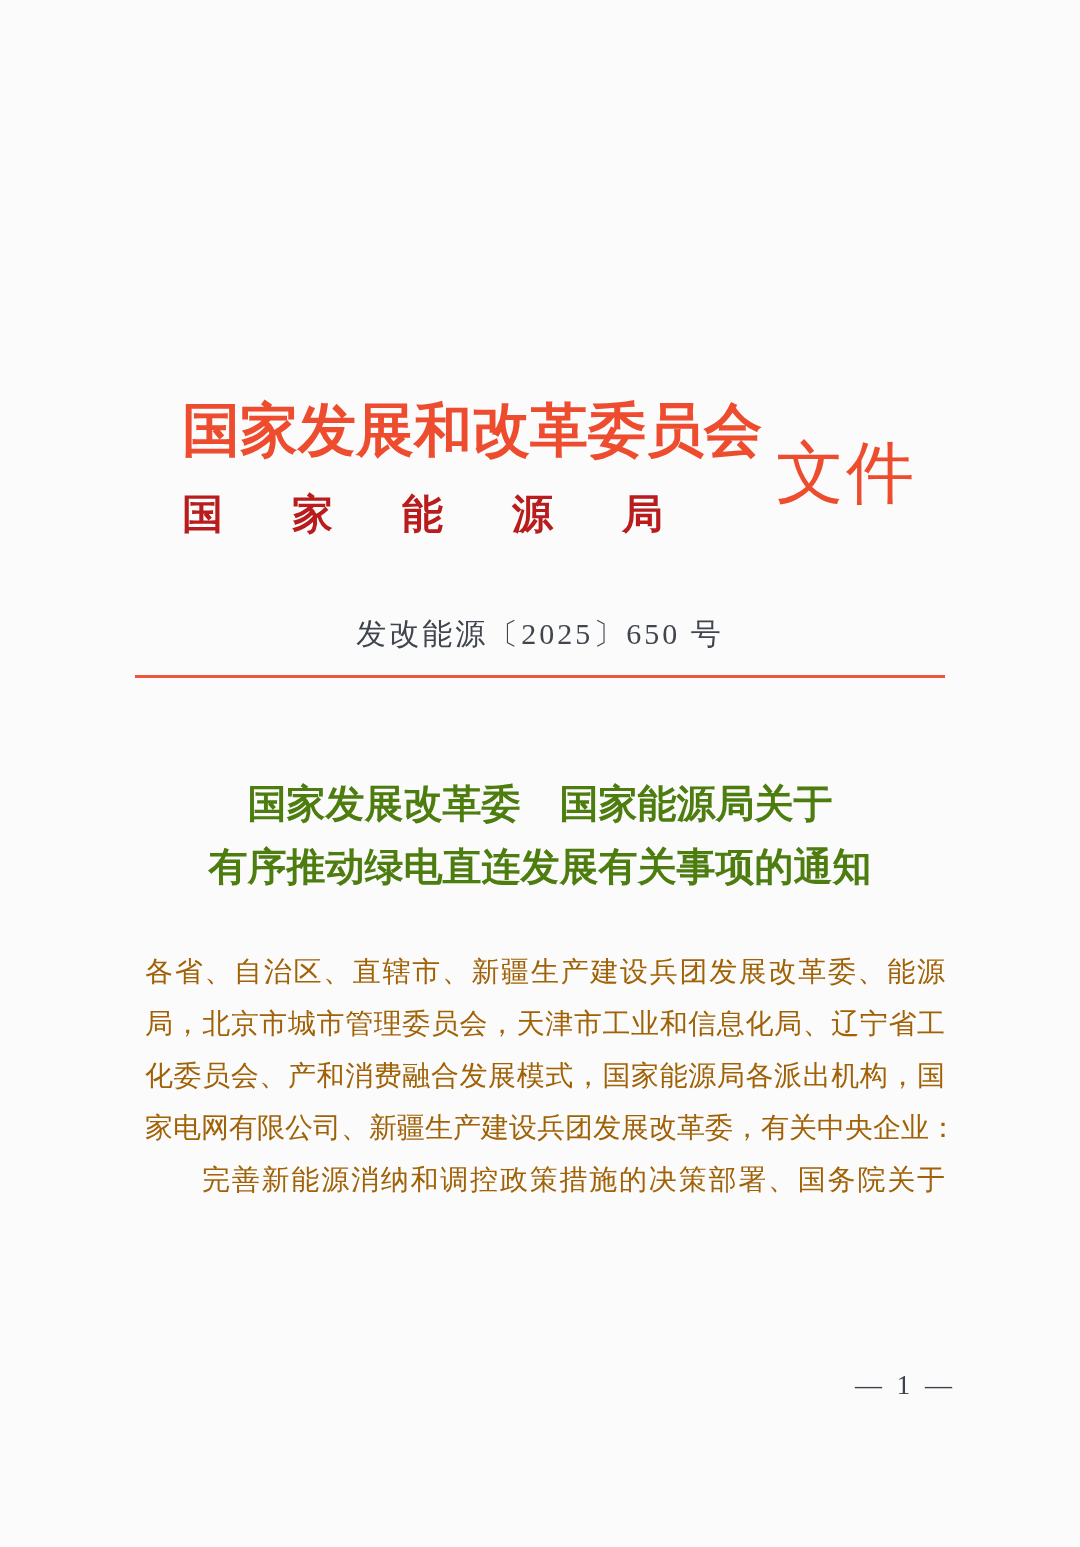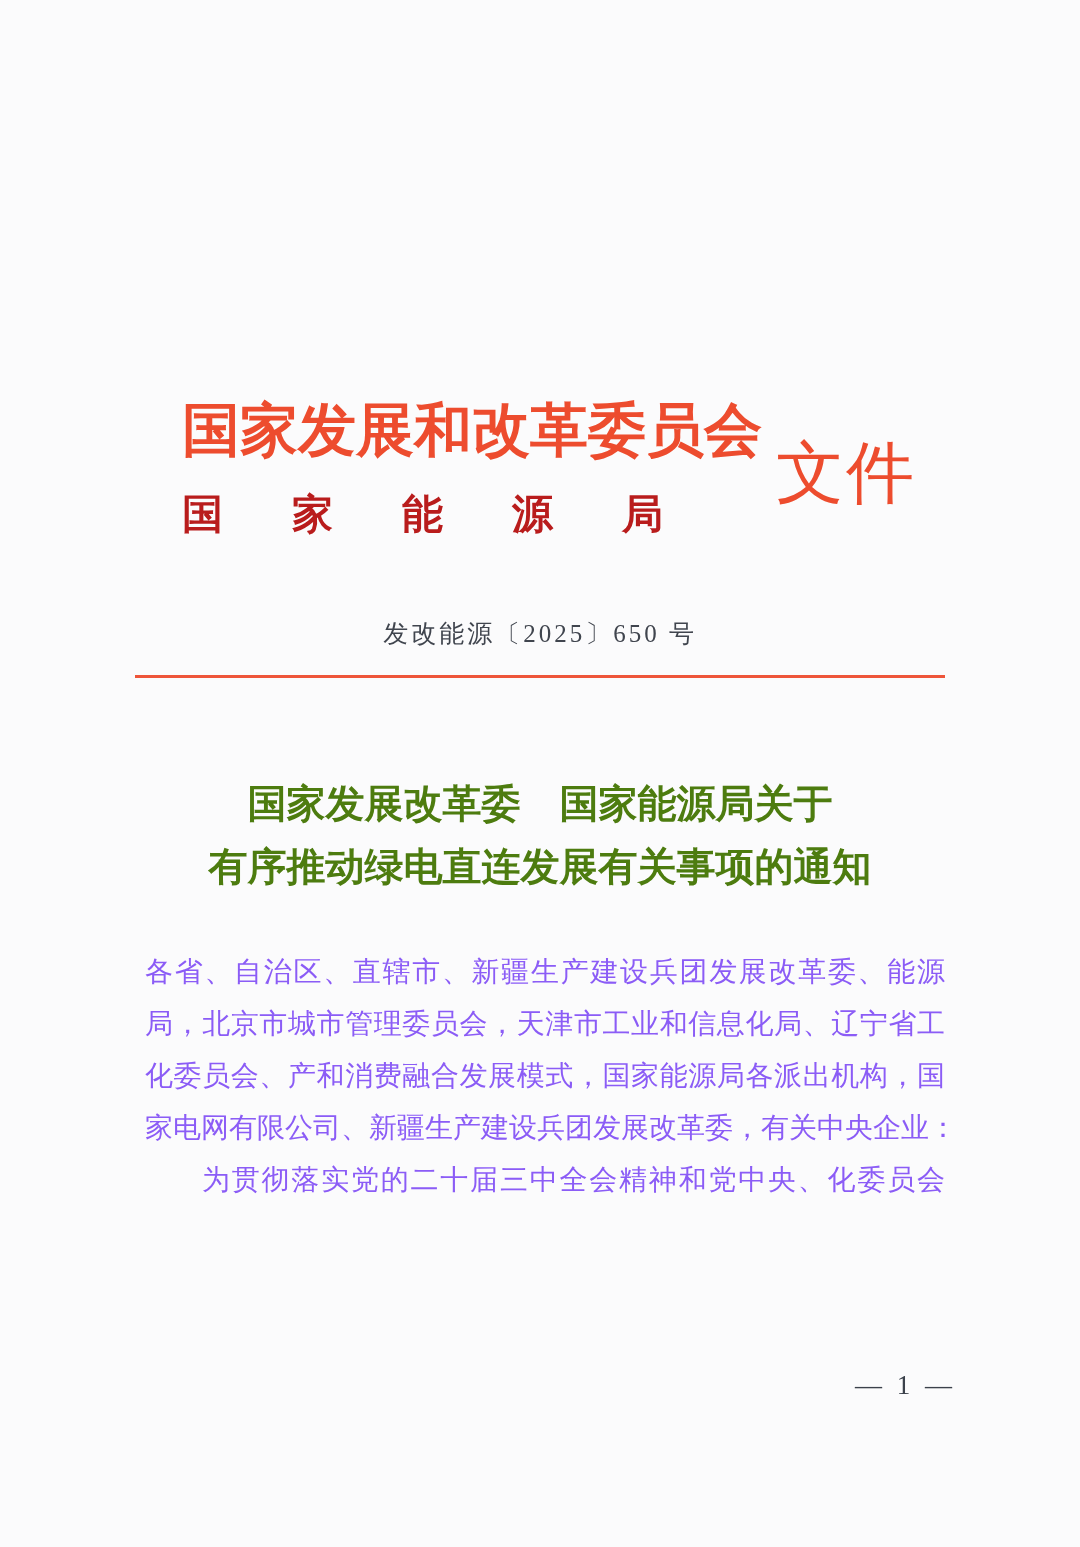--- a/index.html
+++ b/index.html
@@ -52,21 +52,21 @@
     white-space: nowrap;
     letter-spacing: 2px;
   }
   
   .doc-number {
     position: absolute;
     left: 140px;
     width: 800px;
     top: 616px;
     text-align: center;
-    font-size: 25px;
+    font-size: 30px;
     line-height: 36px;
     letter-spacing: 3px;
     color: #40454e;
     white-space: nowrap;
   }
   
   .red-rule {
     position: absolute;
     left: 135px;
     top: 675px;
@@ -87,21 +87,21 @@
     line-height: 63px;
   }
   .title-line { white-space: nowrap; }
   
   .body-block {
     position: absolute;
     left: 145px;
     top: 946px;
     width: 800px;
     font-size: 28px;
-    color: #8b5cf6;
+    color: #a16207;
   }
   .body-line {
     height: 52px;
     line-height: 52px;
     white-space: nowrap;
     overflow: visible;
   }
   .body-line.justified {
     text-align: justify;
     text-align-last: justify;
@@ -140,18 +140,18 @@
   <div class="title-block">
     <div class="title-line">国家发展改革委　国家能源局关于</div>
     <div class="title-line">有序推动绿电直连发展有关事项的通知</div>
   </div>
 
   <div class="body-block">
     <div class="body-line justified">各省、自治区、直辖市、新疆生产建设兵团发展改革委、能源</div>
     <div class="body-line justified">局，北京市城市管理委员会，天津市工业和信息化局、辽宁省工</div>
     <div class="body-line justified">化委员会、产和消费融合发展模式，国家能源局各派出机构，国</div>
     <div class="body-line plain">家电网有限公司、新疆生产建设兵团发展改革委，有关中央企业：</div>
-    <div class="body-line justified indent">为贯彻落实党的二十届三中全会精神和党中央、化委员会</div>
+    <div class="body-line justified indent">完善新能源消纳和调控政策措施的决策部署、国务院关于</div>
   </div>
 
   <div class="page-number">— 1 —</div>
 
 </div>
 
 </body></html>

